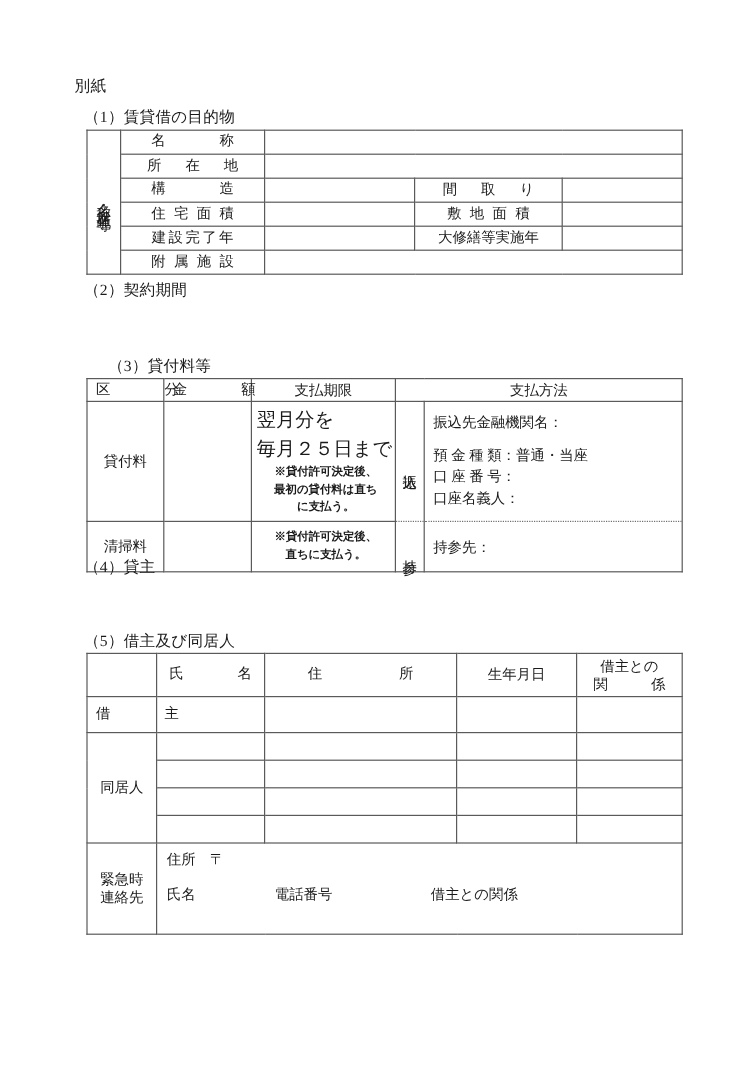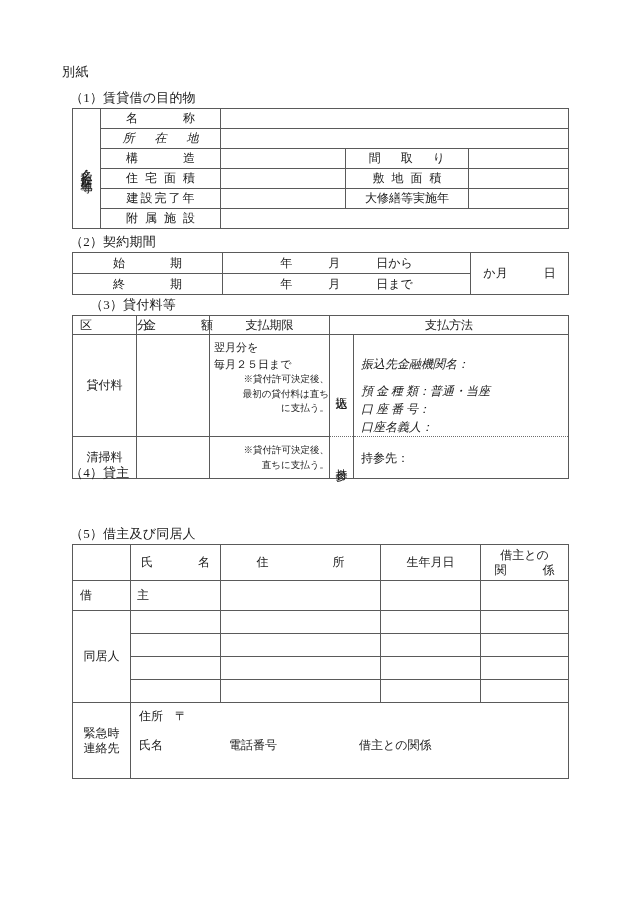--- a/index.html
+++ b/index.html
@@ -52,21 +52,21 @@
     vertical-align: middle;
     text-align: center;
     line-height: 1.25;
     font-size: 12px;
   }
   .lbl {
     display: block;
     white-space: nowrap;
   }
   
-  .sp3 { letter-spacing: 7px; text-indent: 7px; }
+  .sp3 { letter-spacing: 7px; text-indent: 7px; font-family: Liberation Mono, monospace; }
   .sp2 { letter-spacing: 4px; text-indent: 4px; }
   .sp1 { letter-spacing: 2px; text-indent: 2px; }
   .sp0 { letter-spacing: 0px; }
 
   .left  { text-align: left; padding-left: 6px; }
   .blank { background: #fff; }
 
   
   .vert {
     writing-mode: vertical-rl;
@@ -84,25 +84,26 @@
     line-height: 1;
     font-size: 12px;
     display: inline-block;
   }
 
   .note {
     font-size: 9.5px;
     line-height: 1.55;
     letter-spacing: 0px;
     display: block;
-    text-align: right;
+    text-align: center;
     padding-left: 4px;
+    font-weight: bold;
   }
   .big {
-    font-size: 11px;
+    font-size: 16px;
     line-height: 1.5;
     display: block;
     text-align: left;
     padding-left: 4px;
   }
   .method-line {
     display: block;
     text-align: left;
     padding-left: 7px;
     line-height: 1.5;
@@ -152,21 +153,21 @@
     <tbody>
       <tr style="height:20px;">
         <td rowspan="6">
           <span class="vert">名称・所在地等</span>
         </td>
         <td>
             <span class="lbl sp3">名　　称</span>
           </td>
         <td colspan="3" class="blank"></td>
       </tr>
-      <tr style="height:20px;font-style:italic;">
+      <tr style="height:20px;">
         <td>
             <span class="lbl sp2">所　在　地</span>
           </td>
         <td colspan="3" class="blank"></td>
       </tr>
       <tr style="height:20px;">
         <td>
             <span class="lbl sp3">構　　造</span>
           </td>
         <td class="blank"></td>
@@ -199,48 +200,20 @@
         <td>
             <span class="lbl sp1">附 属 施 設</span>
           </td>
         <td colspan="3" class="blank"></td>
       </tr>
     </tbody>
   </table>
 
   <div class="section-label" style="left:70px; top:233px;">（2）契約期間</div>
 
-  <table class="ftable" style="left:72px; top:252px; width:496px;">
-    <colgroup>
-      <col style="width:150px">
-      <col style="width:248px">
-      <col style="width:98px">
-    </colgroup>
-    <tbody>
-      <tr style="height:21px;">
-        <td>
-            <span class="lbl sp3">始　　期</span>
-          </td>
-        <td>
-            <span class="lbl sp0">年　　　月　　　日から</span>
-          </td>
-        <td rowspan="2">
-            <span class="lbl sp0">か月　　　日</span>
-          </td>
-      </tr>
-      <tr style="height:21px;">
-        <td>
-            <span class="lbl sp3">終　　期</span>
-          </td>
-        <td>
-            <span class="lbl sp0">年　　　月　　　日まで</span>
-          </td>
-      </tr>
-    </tbody>
-  </table>
 
   <div class="section-label" style="left:70px; top:296px;margin-left:20px;">（3）貸付料等</div>
 
   <table class="ftable" style="left:72px; top:315px; width:496px;">
     <colgroup>
       <col style="width:64px">
       <col style="width:73px">
       <col style="width:120px">
       <col style="width:24px">
       <col style="width:215px">
@@ -269,21 +242,21 @@
         <td class="left" style="vertical-align:top; padding-top:4px;">
           <span class="big">翌月分を</span>
           <span class="big">毎月２５日まで</span>
           <span class="note">※貸付許可決定後、</span>
           <span class="note">最初の貸付料は直ち</span>
           <span class="note">に支払う。</span>
         </td>
         <td class="dashed-bottom">
           <span class="vert-narrow">振込</span>
         </td>
-        <td class="dashed-bottom" style="vertical-align:top; padding-top:20px;font-style:italic;">
+        <td class="dashed-bottom" style="vertical-align:top; padding-top:8px;">
           <span class="method-line">振込先金融機関名：</span>
           <span class="gap"></span>
           <span class="method-line">預 金 種 類：普通・当座</span>
           <span class="method-line">口 座 番 号：</span>
           <span class="method-line">口座名義人：</span>
         </td>
       </tr>
 
       <tr style="height:42px;">
         <td>

